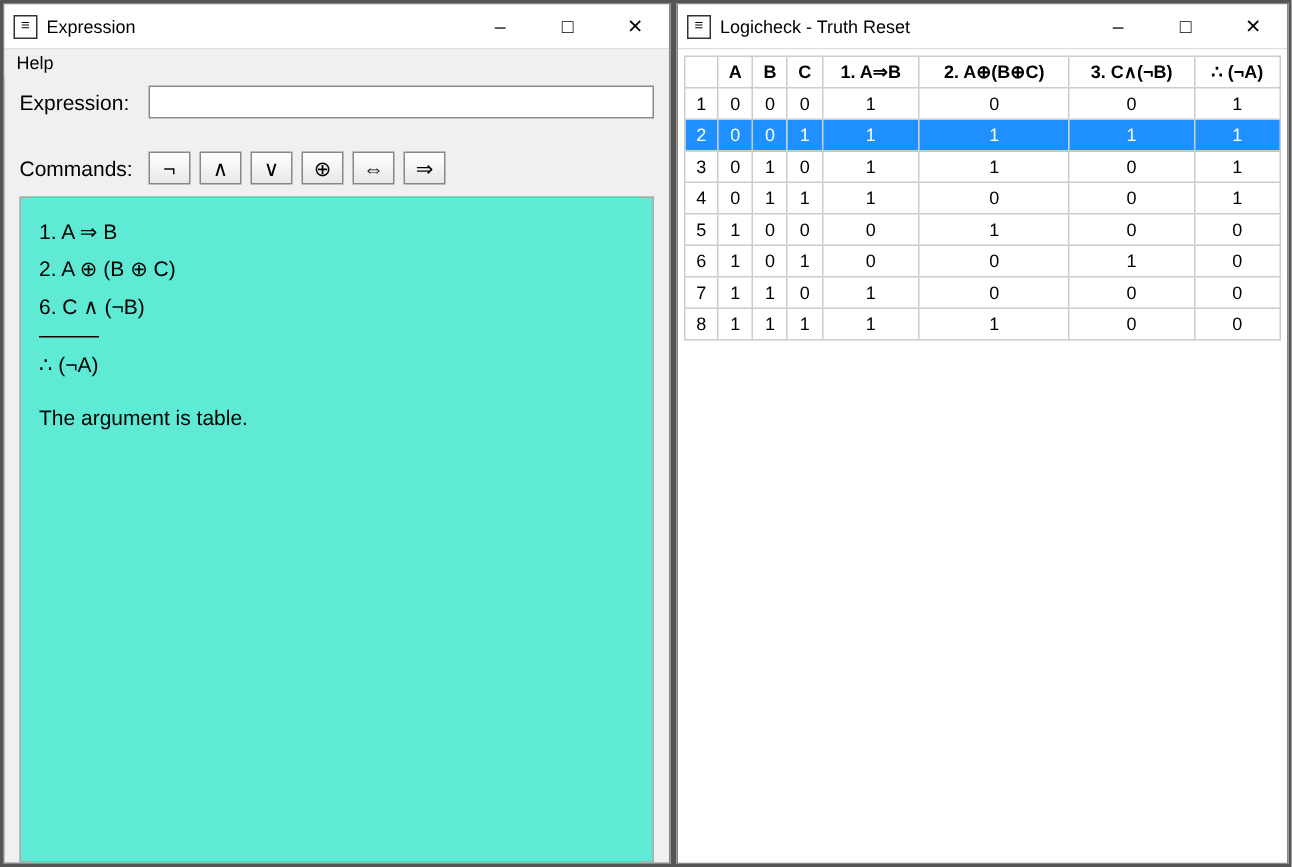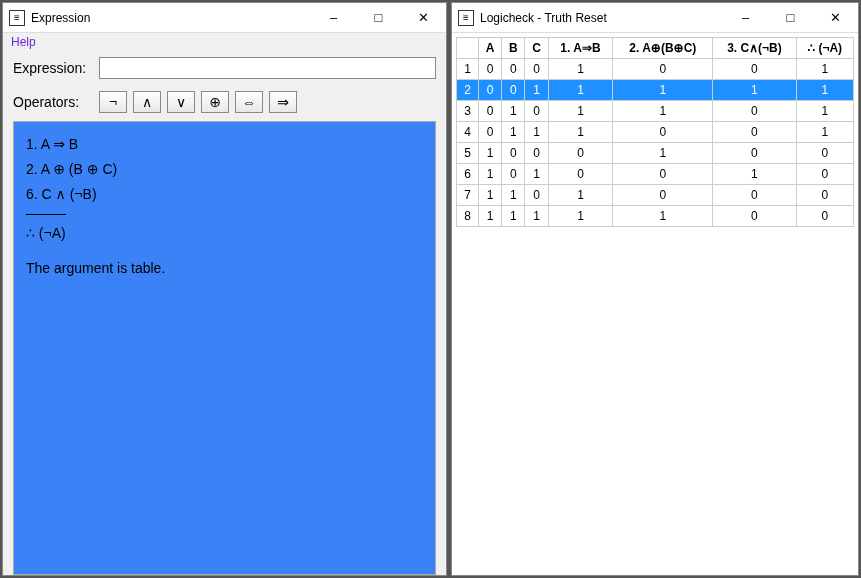--- a/index.html
+++ b/index.html
@@ -38,29 +38,29 @@
 .title-btns { display: flex; }
 .title-btn {
   width: 45px; height: 29px;
   display: flex; align-items: center; justify-content: center;
   font-size: 13px; font-family: "Segoe UI", sans-serif;
 }
 
 .menubar {
   padding: 2px 8px;
   font-size: 12px;
-  color: #6d28d9;
+  color: #000000;
   background: #f0f0f0;
 }
 
 .form-area {
   padding: 6px 10px 8px 10px;
   display: flex;
   flex-direction: column;
-  gap: 12px;
+  gap: 22px;
 }
 .row { display: flex; align-items: center; gap: 6px; }
 .row-label { width: 80px; font-size: 14px; }
 .expr-input {
   flex: 1; height: 22px;
   border: 1px solid #888;
   background: #fff;
   padding: 0 4px;
   font-size: 13px;
 }
@@ -76,21 +76,21 @@
   width: 28px; height: 22px;
   padding: 0;
   text-align: center;
   text-decoration: none;
   font-size: 14px;
 }
 
 .output-box {
   margin: 0 10px;
   flex: 1;
-  background: #3b82f6;
+  background: #5eead4;
   border: 1px solid #aaa;
   padding: 10px 12px;
   font-size: 14px;
   line-height: 1.8;
   overflow: auto;
 }
 .hr-line {
   border-top: 1.5px solid #000;
   width: 40px;
   margin: 6px 0;
@@ -154,21 +154,21 @@
   <div class="menubar">
     <span>Help</span>
   </div>
 
   <div class="form-area">
     <div class="row">
       <div class="row-label">Expression:</div>
       <input class="expr-input" value="" style="">
     </div>
     <div class="row">
-      <div class="row-label">Operators:</div>
+      <div class="row-label">Commands:</div>
       <button class="op-btn">¬</button>
       <button class="op-btn">∧</button>
       <button class="op-btn">∨</button>
       <button class="op-btn">⊕</button>
       <button class="op-btn">⇔</button>
       <button class="op-btn">⇒</button>
     </div>
   </div>
 
   <div class="output-box">

